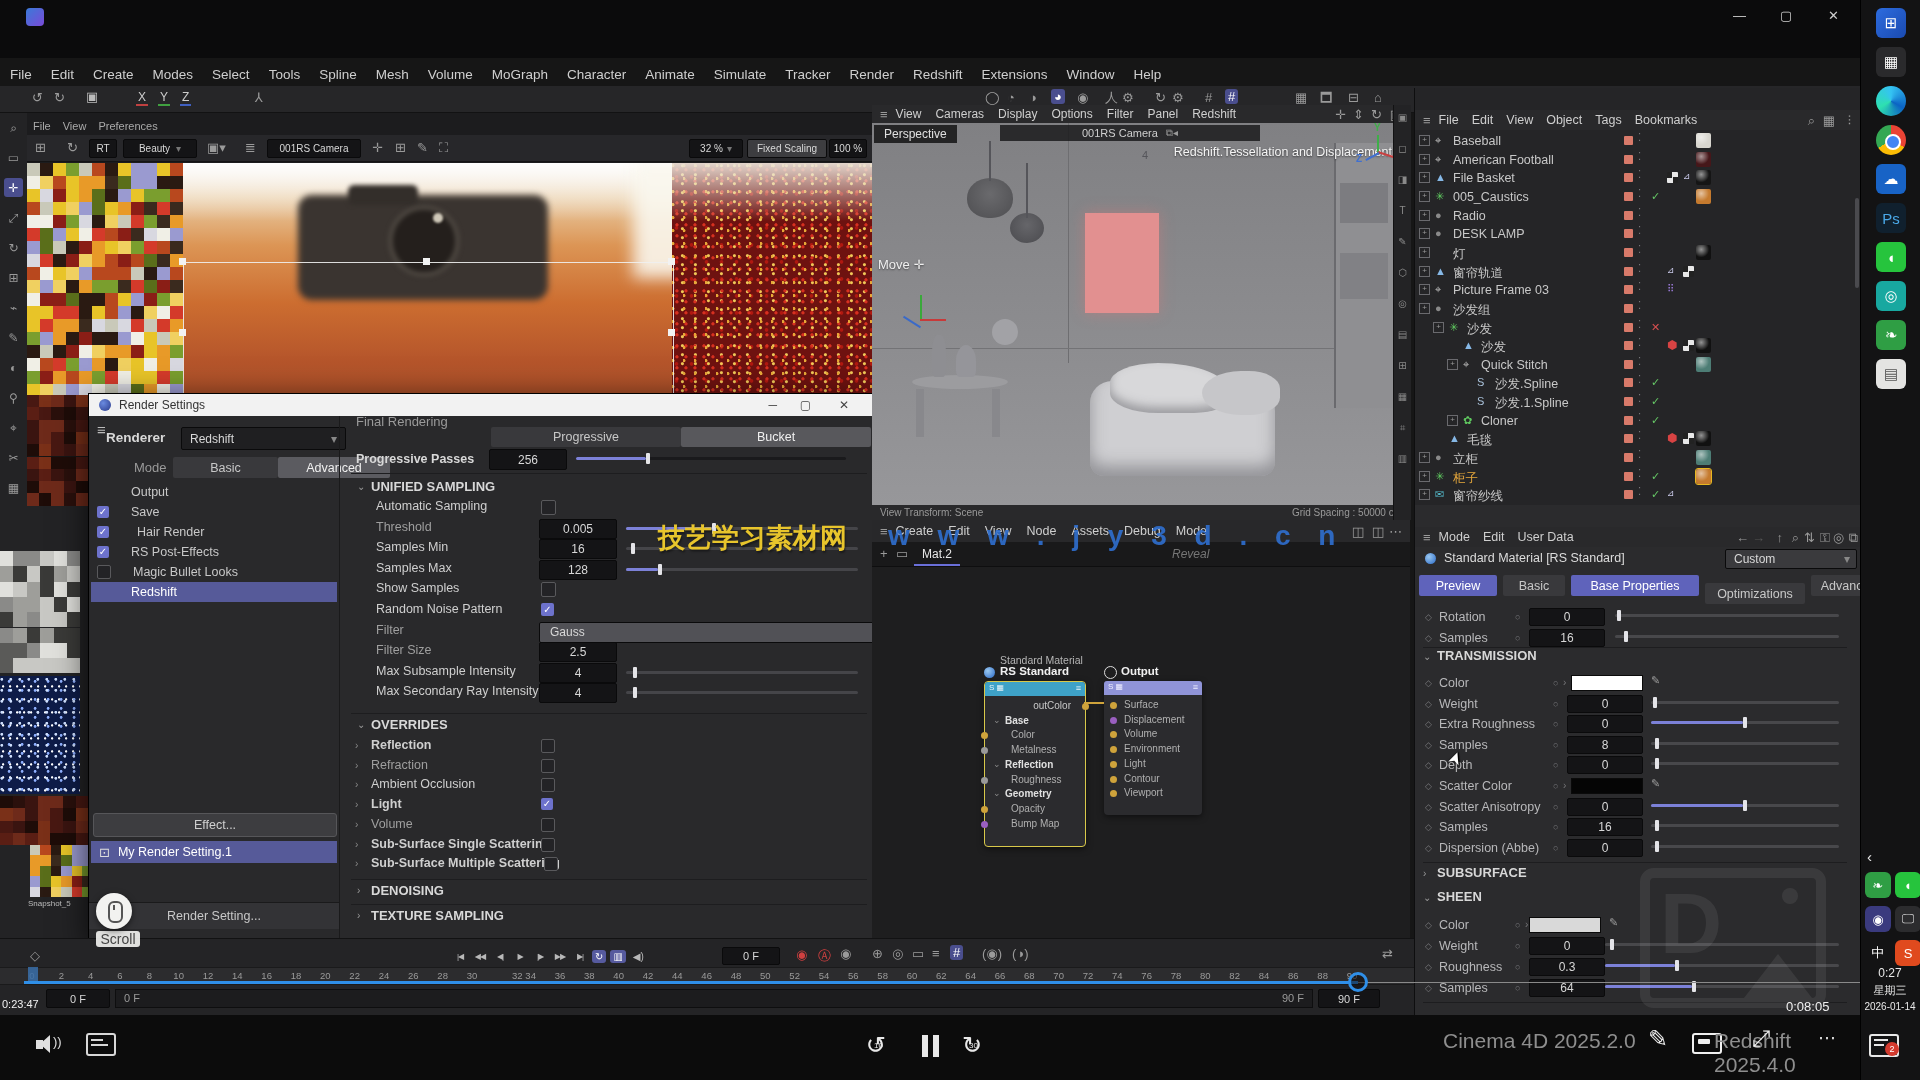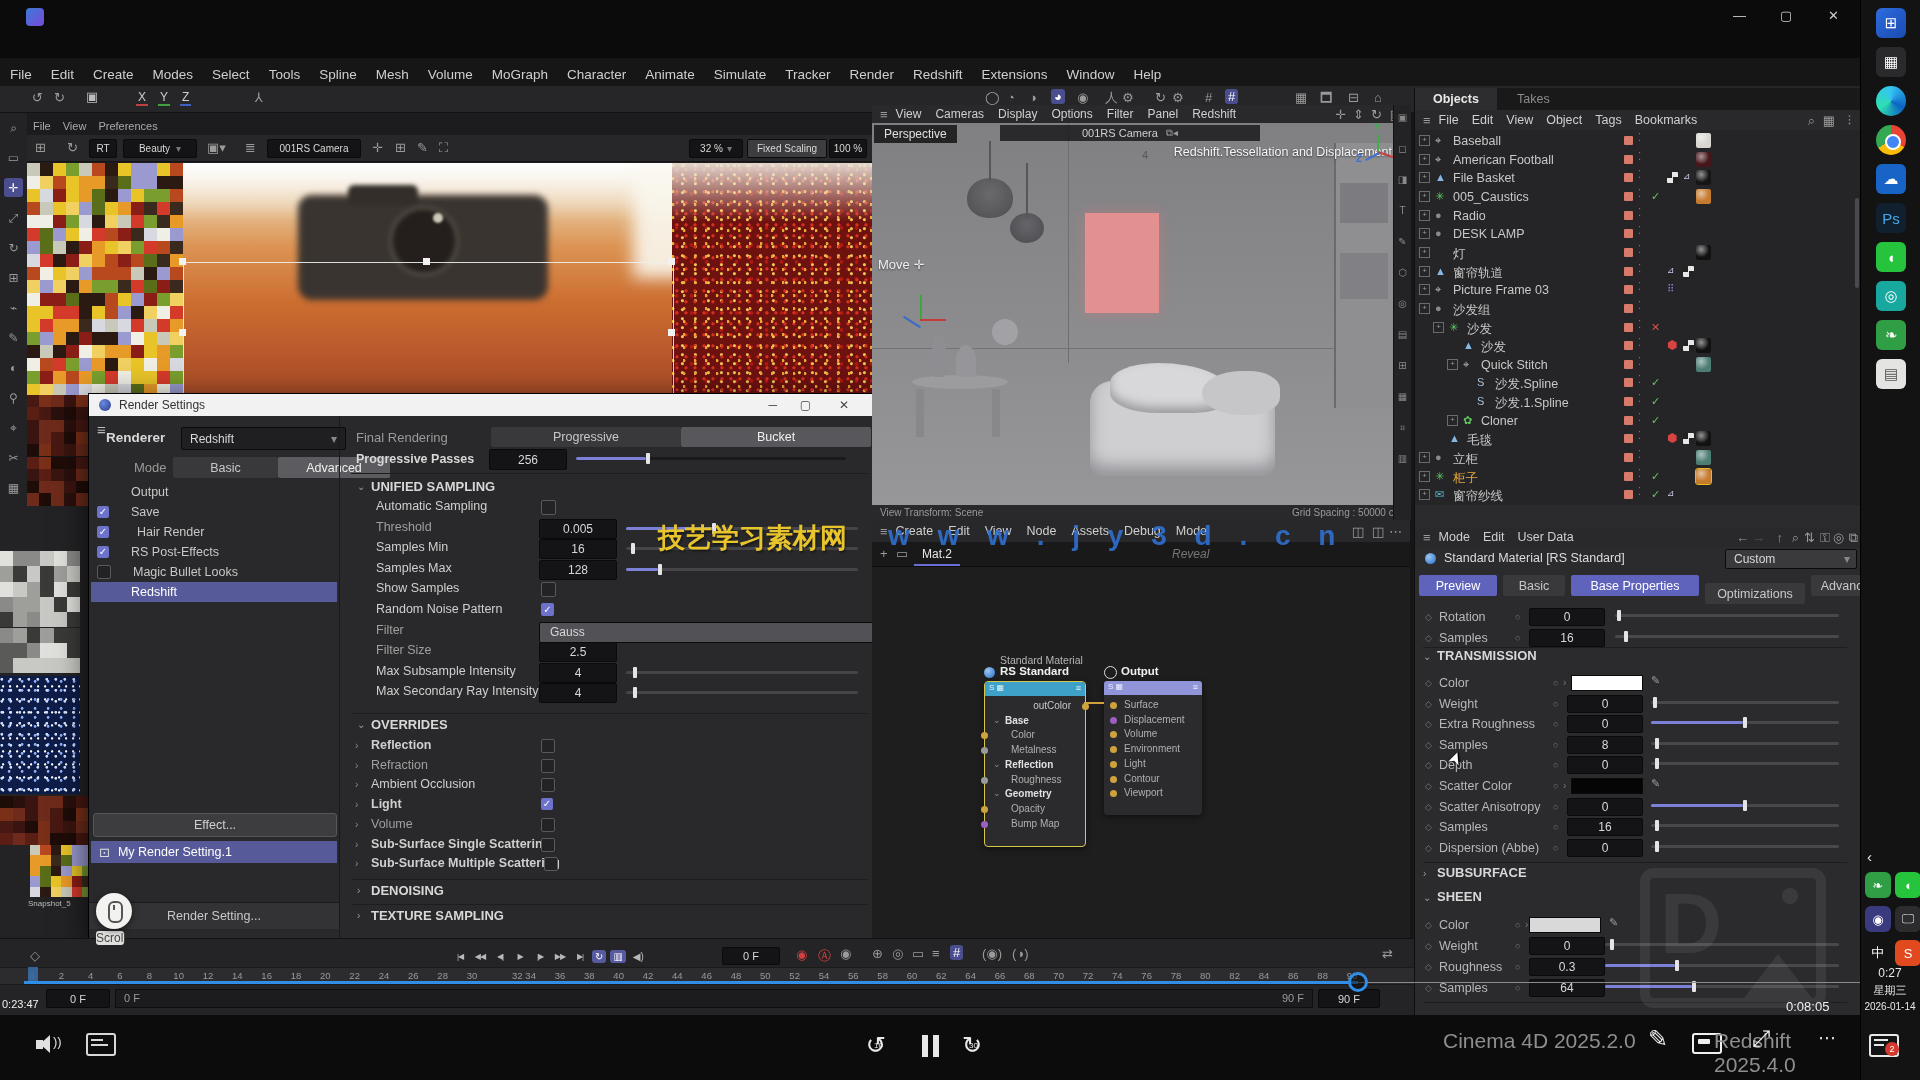--- a/index.html
+++ b/index.html
@@ -607,21 +607,21 @@
       <span>Effect...</span>
       </div>
     <div class="abs" style="left:2px;top:447px;width:246px;height:22px;background:#565a99;display:flex;align-items:center;color:#fff;font-size:12.5px;">
       <span class="icon" style="margin:0 8px;color:#ddd;">⊡</span>
       <span>My Render Setting.1</span>
       </div>
     <div class="abs" style="left:0;top:508px;width:250px;height:26px;background:#333336;border-top:1px solid #1a1a1b;display:flex;align-items:center;justify-content:center;color:#c8c8c8;font-size:12.5px;">
       <span>Render Setting...</span>
       </div>
 
-    <span class="abs txt dim" style="left:267px;top:36px;text-align:right;">Final Rendering</span>
+    <span class="abs txt dim" style="left:267px;top:20px;text-align:right;">Final Rendering</span>
     <div class="abs tabbtn" style="left:402px;top:33px;width:190px;height:20px;">
         <span>Progressive</span>
       </div>
     <div class="abs tabbtn" style="left:592px;top:33px;width:190px;height:20px;background:#58585c;color:#f0f0f0;">
         <span>Bucket</span>
       </div>
     <span class="abs hdrtxt" style="left:267px;top:58px;">Progressive Passes</span>
     <div class="abs field" style="left:400px;top:55px;width:76px;height:19px;">
         <span>256</span>
       </div>
@@ -866,28 +866,20 @@
           <div class="port-dot" style="left: 6px; top: 94.5px; background: rgb(207, 163, 59);"></div>
           <div style="position: absolute; left: 20px; top: 91.5px; font-size: 10px; color: rgb(176, 176, 176);">Contour</div>
           <div class="port-dot" style="left: 6px; top: 109.2px; background: rgb(207, 163, 59);"></div>
           <div style="position: absolute; left: 20px; top: 106.2px; font-size: 10px; color: rgb(176, 176, 176);">Viewport</div>
         </div>
       <div class="abs" style="left:212px;top:136px;width:20px;height:2px;background:#cfa33b;"></div>
     </div>
   </div>
 
   <div class="abs" style="left:1414px;top:88px;width:446px;height:417px;background:#252527;border-left:1px solid #0e0e0f;">
-    <div class="abs" style="left:0;top:0;width:446px;height:22px;background:#19191a;">
-      <div class="abs" style="left:0;top:0;height:22px;padding:0 18px;background:#2d2d2f;color:#e8e8e8;font-size:12.5px;font-weight:bold;display:flex;align-items:center;">
-        <span>Objects</span>
-        </div>
-      <div class="abs" style="left:86px;top:0;height:22px;padding:0 16px;color:#8c8c8c;font-size:12.5px;display:flex;align-items:center;">
-        <span>Takes</span>
-        </div>
-    </div>
     <div class="abs" style="left:0;top:22px;width:446px;height:20px;background:#29292b;display:flex;align-items:center;">
       <span class="icon" style="margin:0 8px;">≡</span>
       <div class="menu-row" id="objmenu" style="gap:13px;font-size:12.5px;">
           <span>File</span>
           <span>Edit</span>
           <span>View</span>
           <span>Object</span>
           <span>Tags</span>
           <span>Bookmarks</span>
         </div>
@@ -1337,21 +1329,21 @@
   <div class="abs" style="left:1358px;top:982px;width:554px;height:1px;background:#8a8a8a;z-index:60;"></div>
   <div class="abs" style="left:1348px;top:972px;width:20px;height:20px;border-radius:50%;border:3px solid #2f8fe8;background:rgba(12,12,16,.55);box-sizing:border-box;z-index:61;"></div>
   <span class="abs" style="left:2px;top:998px;color:#f0f0f0;font-size:11px;z-index:62;">0:23:47</span>
   <span class="abs" style="left:1786px;top:999px;color:#f0f0f0;font-size:13px;z-index:62;">0:08:05</span>
 
   <div class="abs" style="left:96px;top:893px;z-index:65;">
     <div style="width:36px;height:36px;border-radius:50%;background:#f2f2f0;box-shadow:0 2px 6px rgba(0,0,0,.5);position:relative;">
       <div style="position:absolute;left:12px;top:8px;width:11px;height:18px;border:2px solid #555;border-radius:6px;"></div>
       <div style="position:absolute;left:17px;top:12px;width:1.5px;height:5px;background:#555;"></div>
     </div>
-    <div style="margin-top:2px;width:28px;text-align:center;background:rgba(245,245,243,.9);border-radius:3px;font-size:12px;color:#444;">Scroll</div>
+    <div style="margin-top:2px;width:44px;text-align:center;background:rgba(245,245,243,.9);border-radius:3px;font-size:14px;color:#444;">Scroll</div>
   </div>
 
   <div class="abs" style="left:658px;top:520px;z-index:55;color:#e8c52c;font-size:27px;font-weight:bold;text-shadow:1px 2px 2px rgba(0,0,0,.4);">
     <span>技艺学习素材网</span></div>
   <div class="abs" style="left:888px;top:520px;z-index:55;color:#2f6fd0;font-size:28px;font-weight:bold;letter-spacing:10px;opacity:.9;">
     <span>w w w . j y 3 d . c n</span></div>
   <div class="abs" style="left:1640px;top:868px;width:166px;height:120px;border:10px solid #ffffff;border-radius:14px;opacity:.07;z-index:40;">
     <span style="position:absolute;left:10px;top:-4px;font-size:86px;font-weight:bold;color:#fff;">D</span>
     <div style="position:absolute;right:18px;top:10px;width:16px;height:16px;border-radius:50%;background:#fff;"></div>
     <div style="position:absolute;right:4px;bottom:0;width:0;height:0;border-left:34px solid transparent;border-right:34px solid transparent;border-bottom:44px solid #fff;"></div>

